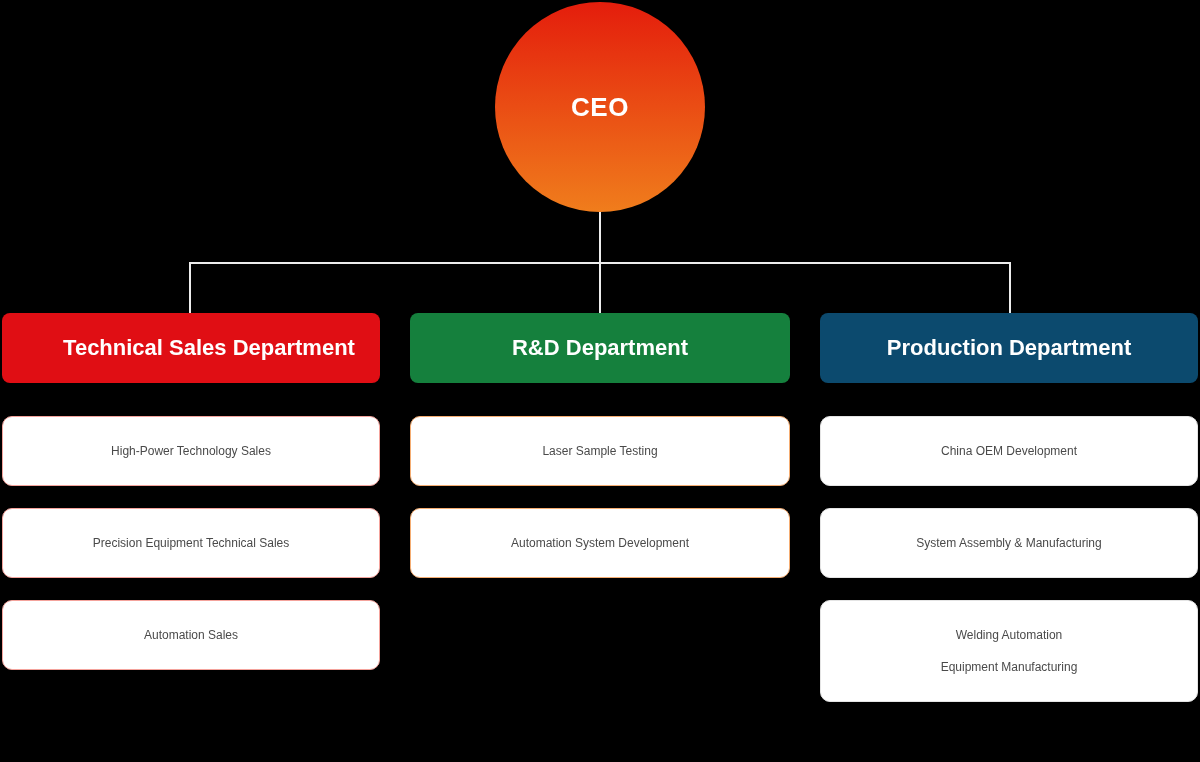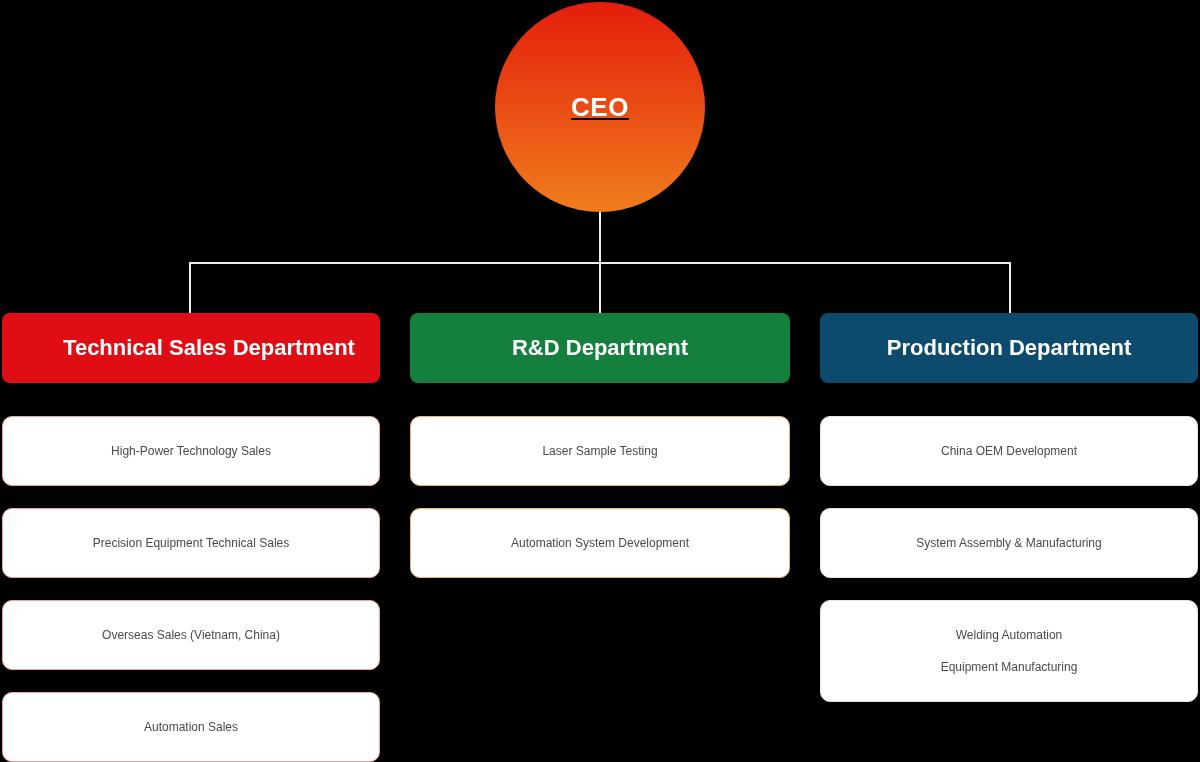--- a/index.html
+++ b/index.html
@@ -20,21 +20,20 @@
   .ceo {
     position: absolute;
     left: 495px;
     top: 2px;
     width: 210px;
     height: 210px;
     border-radius: 50%;
     display: flex;
     align-items: center;
     justify-content: center;
-    text-decoration: underline;
   }
   .ceo span {
     color: #ffffff;
     font-size: 26px;
     font-weight: 700;
     letter-spacing: 0.5px;
   }
 
   
   .line { position: absolute; background: #ededed; }
@@ -98,21 +97,20 @@
   <div class="line line-v-center" style="background: rgb(237, 237, 237);"></div>
   <div class="line line-h" style="background: rgb(237, 237, 237);"></div>
   <div class="line line-v-left" style="background: rgb(237, 237, 237);"></div>
   <div class="line line-v-right" style="background: rgb(237, 237, 237);"></div>
 
   <div id="columns">
       <div class="column col-0">
         <div class="dept-header" style="background: rgb(224, 14, 20); padding-left: 36px;">Technical Sales Department</div>
         <div class="item-box" style="border-color: rgb(244, 163, 156);">High-Power Technology Sales</div>
         <div class="item-box" style="border-color: rgb(244, 163, 156);">Precision Equipment Technical Sales</div>
-        <div class="item-box" style="border-color: rgb(244, 163, 156);">Overseas Sales (Vietnam, China)</div>
         <div class="item-box" style="border-color: rgb(244, 163, 156);">Automation Sales</div>
       </div>
       <div class="column col-1">
         <div class="dept-header" style="background: #15803d;">R&amp;D Department</div>
         <div class="item-box" style="border-color: rgb(245, 173, 114);">Laser Sample Testing</div>
         <div class="item-box" style="border-color: rgb(245, 173, 114);">Automation System Development</div>
       </div>
       <div class="column col-2">
         <div class="dept-header" style="background: #0c4a6e;">Production Department</div>
         <div class="item-box" style="border-color: rgb(228, 228, 228);">China OEM Development</div>

